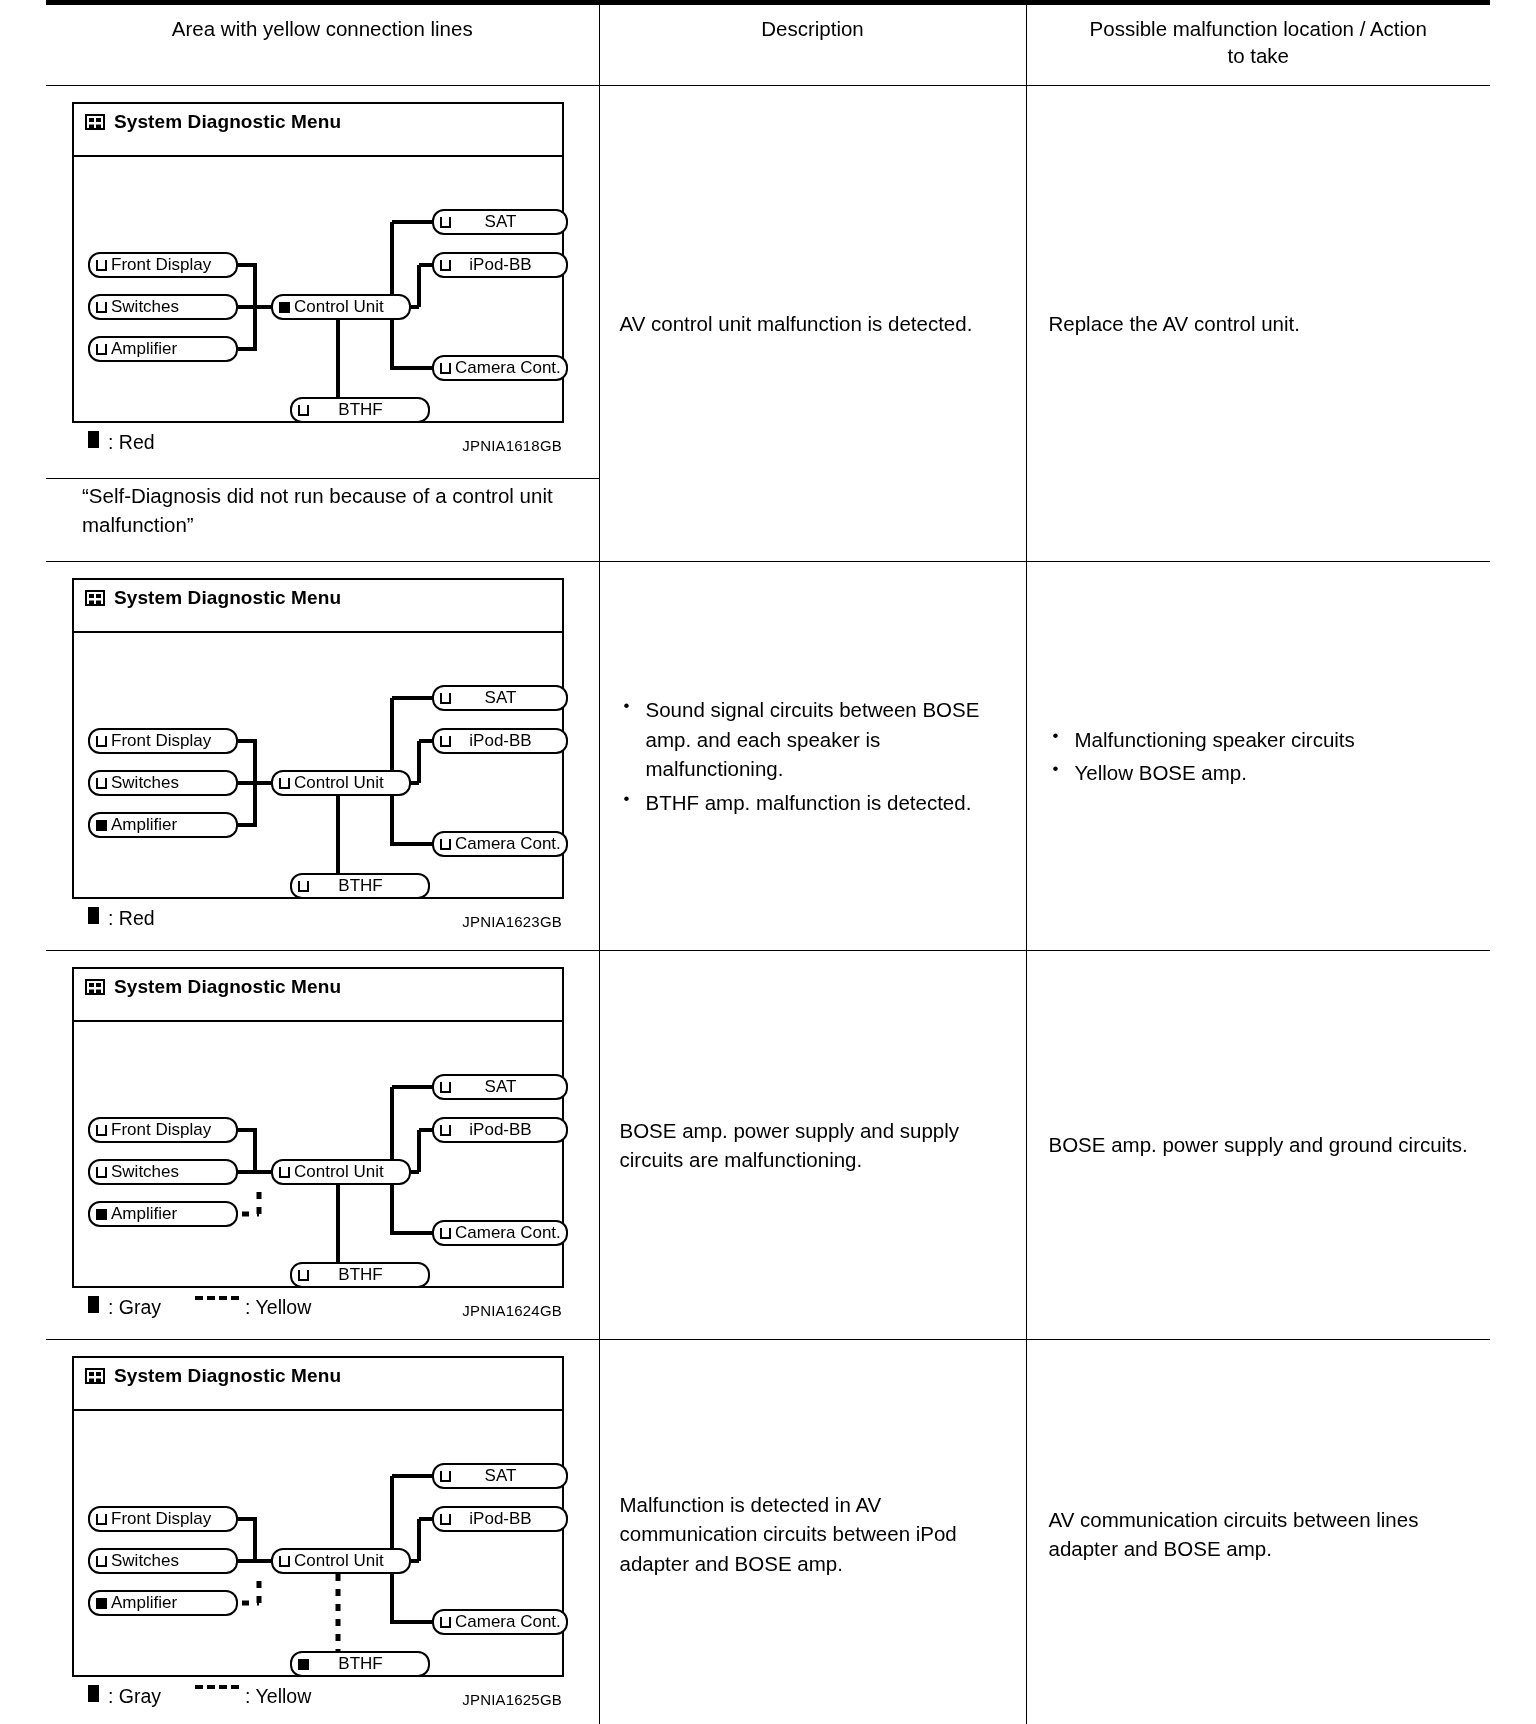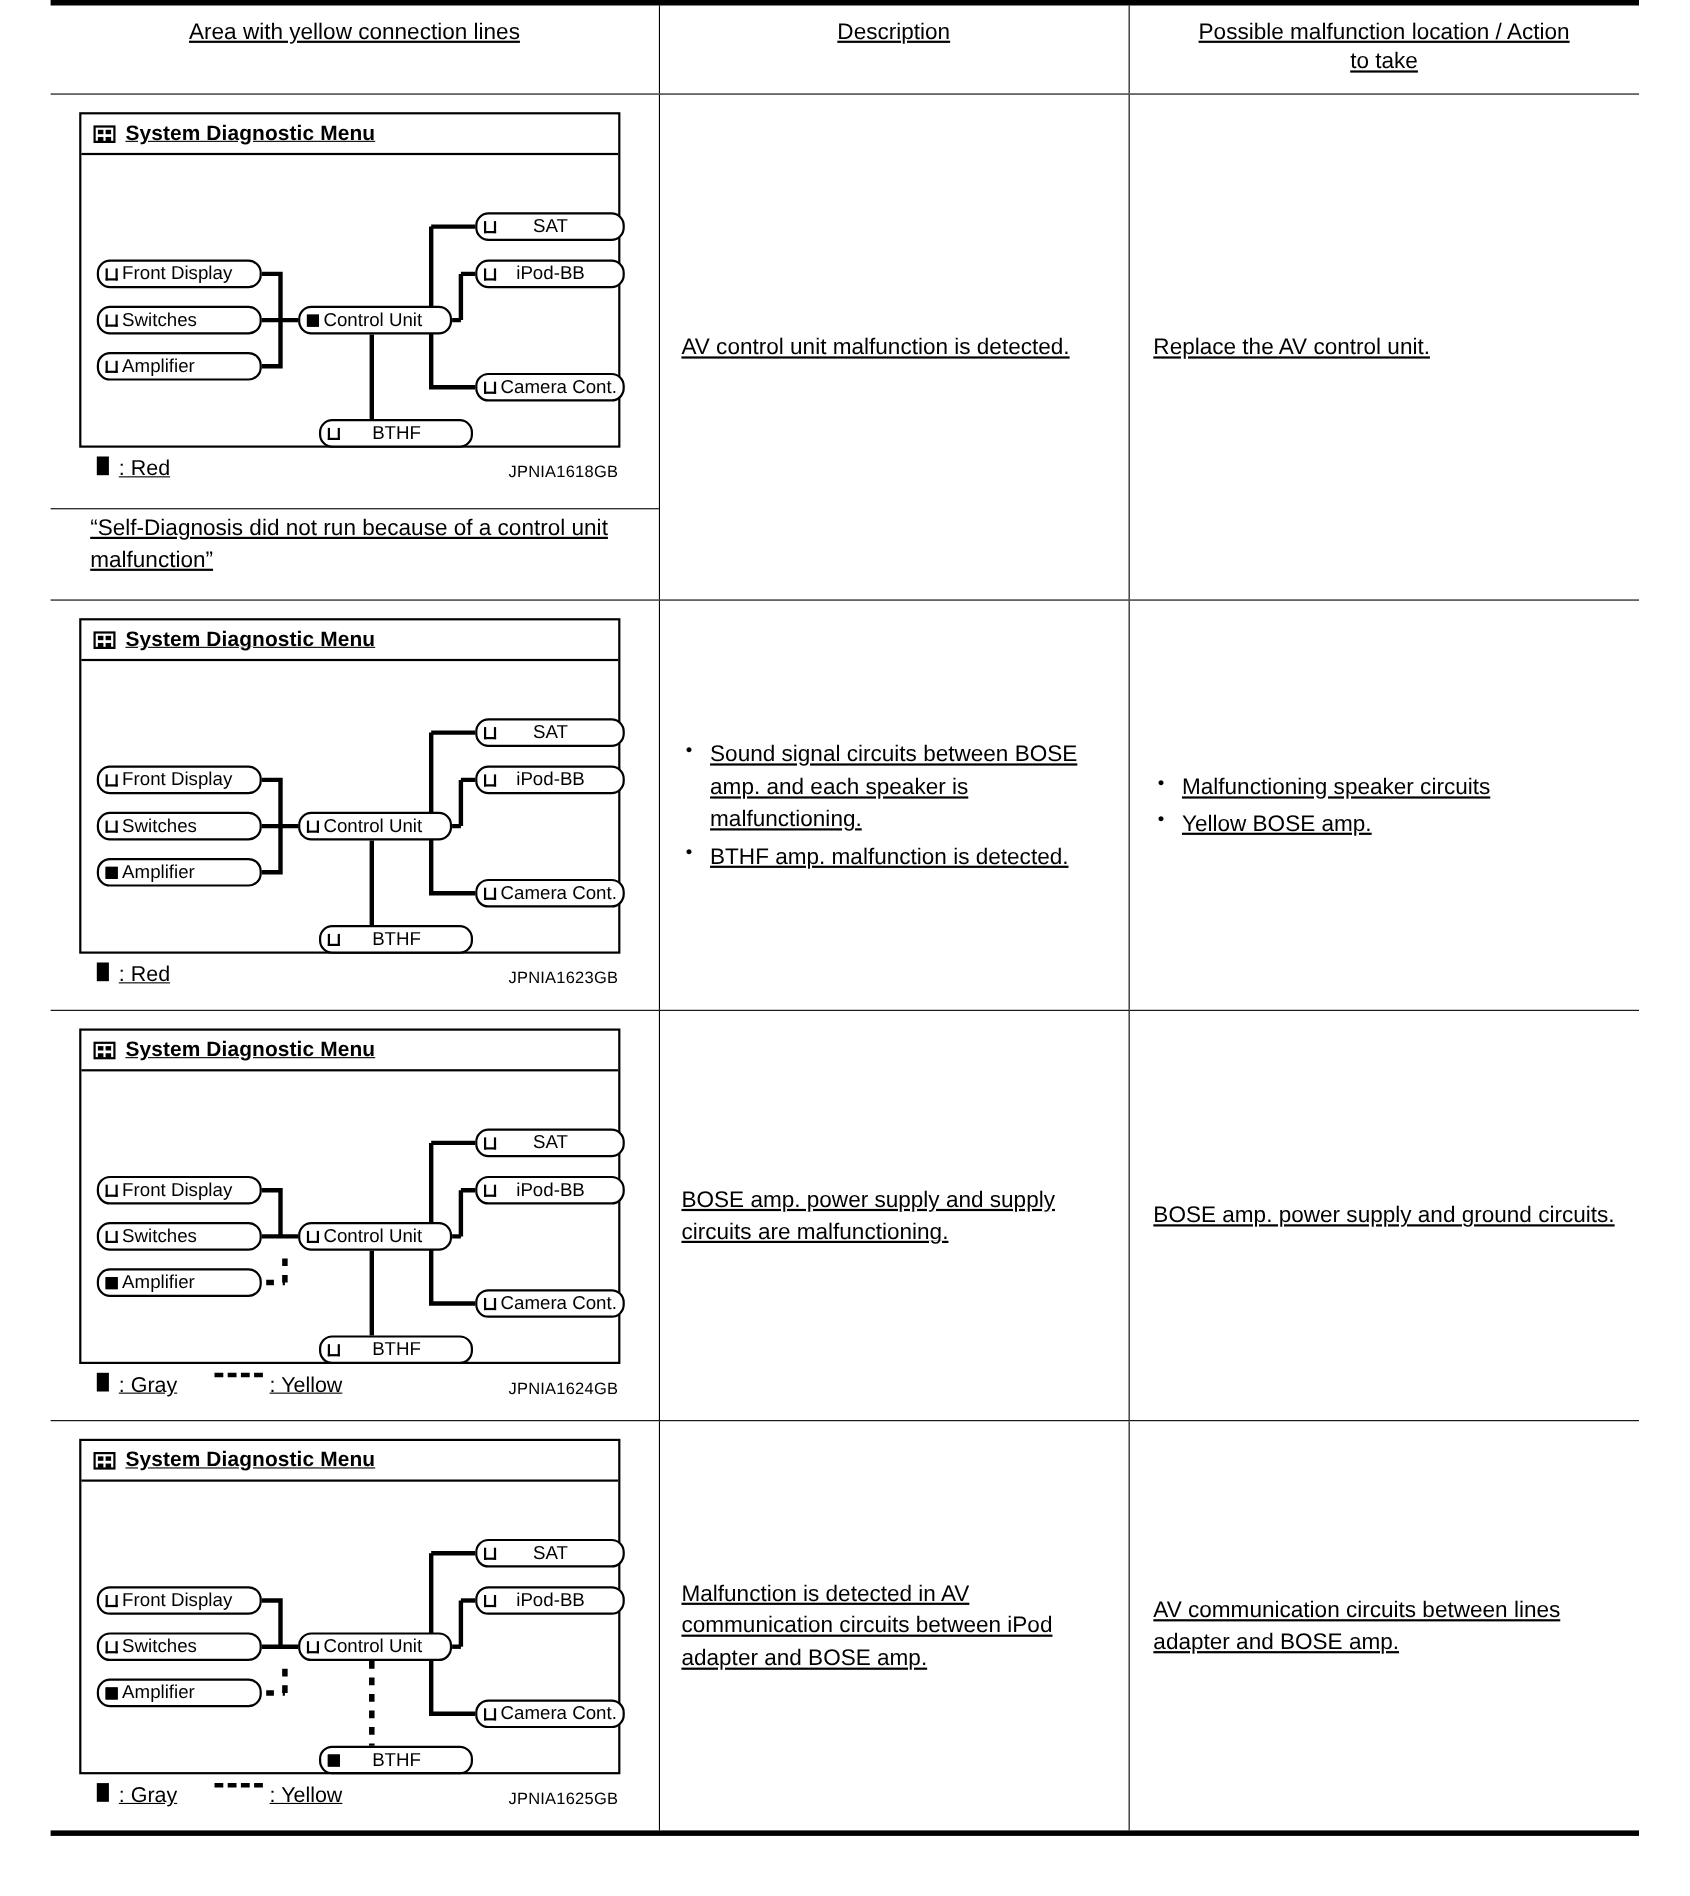--- a/index.html
+++ b/index.html
@@ -4,21 +4,21 @@
 <title>System Diagnostic Menu Table</title>
 <style>
   * { box-sizing: border-box; }
   html, body { margin:0; padding:0; background:#fff; }
   body {
     width:1536px; height:1724px;
     font-family:"Liberation Sans", sans-serif;
     color:#000;
     -webkit-font-smoothing:none;
   }
-  .page { width:1536px; height:1415px; padding:0 46px; position:relative;text-decoration:underline; }
+  .page { width:1536px; height:1415px; padding:0 46px; position:relative; }
 
   table.dtable { width:100%; border-collapse:collapse; table-layout:fixed; }
   table.dtable col.c1 { width:553px; }
   table.dtable col.c2 { width:427px; }
   table.dtable col.c3 { width:464px; }
 
   .rule-top  { height:5px; background:#000; }
   .rule-bot  { height:5px; background:#000; }
 
   thead th {
@@ -66,21 +66,21 @@
   .dcell { padding:16px 10px 10px 26px; }
 
   .screen {
     border:2.2px solid #000;
     width:492px;
     background:#fff;
     position:relative;
   }
   .screen-title {
     display:flex; align-items:center; gap:9px;
-    padding:7px 10px 6px 11px;
+    padding:7px 10px 22px 11px;
     border-bottom:2.2px solid #000;
     font-size:19px; font-weight:bold;
     letter-spacing:.1px;
   }
   .menu-ico {
     width:20px; height:16px;
     border:2px solid #000;
     position:relative; flex:0 0 auto;
     background:#fff;
   }

